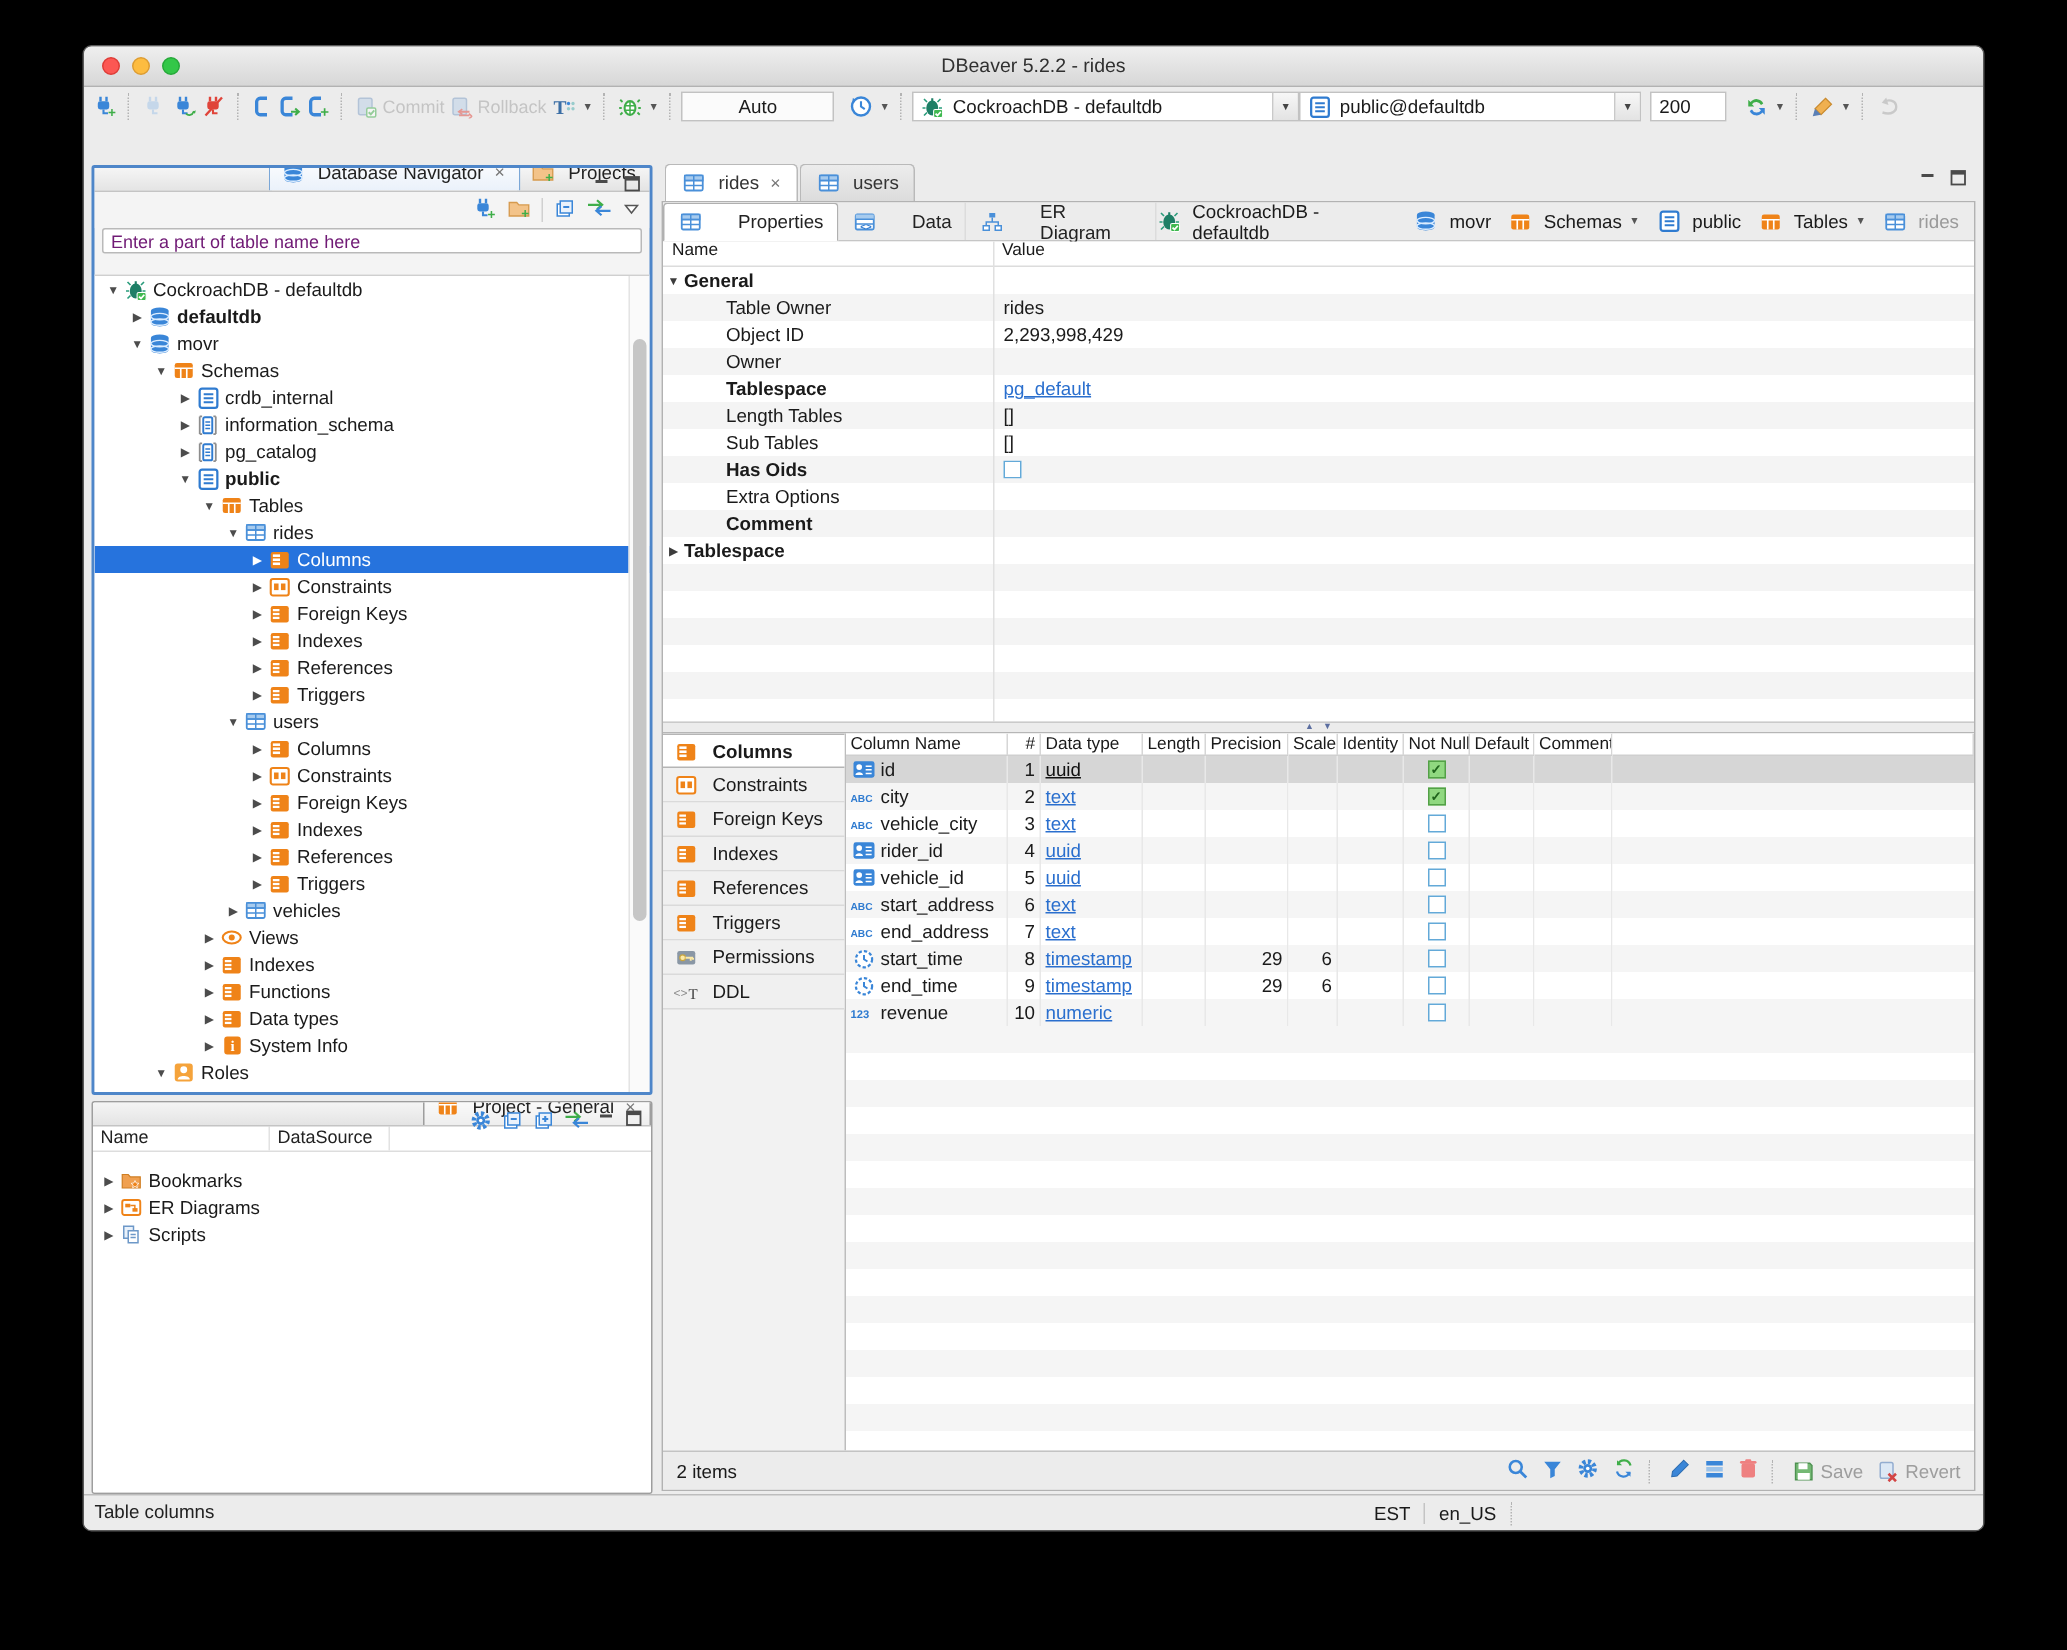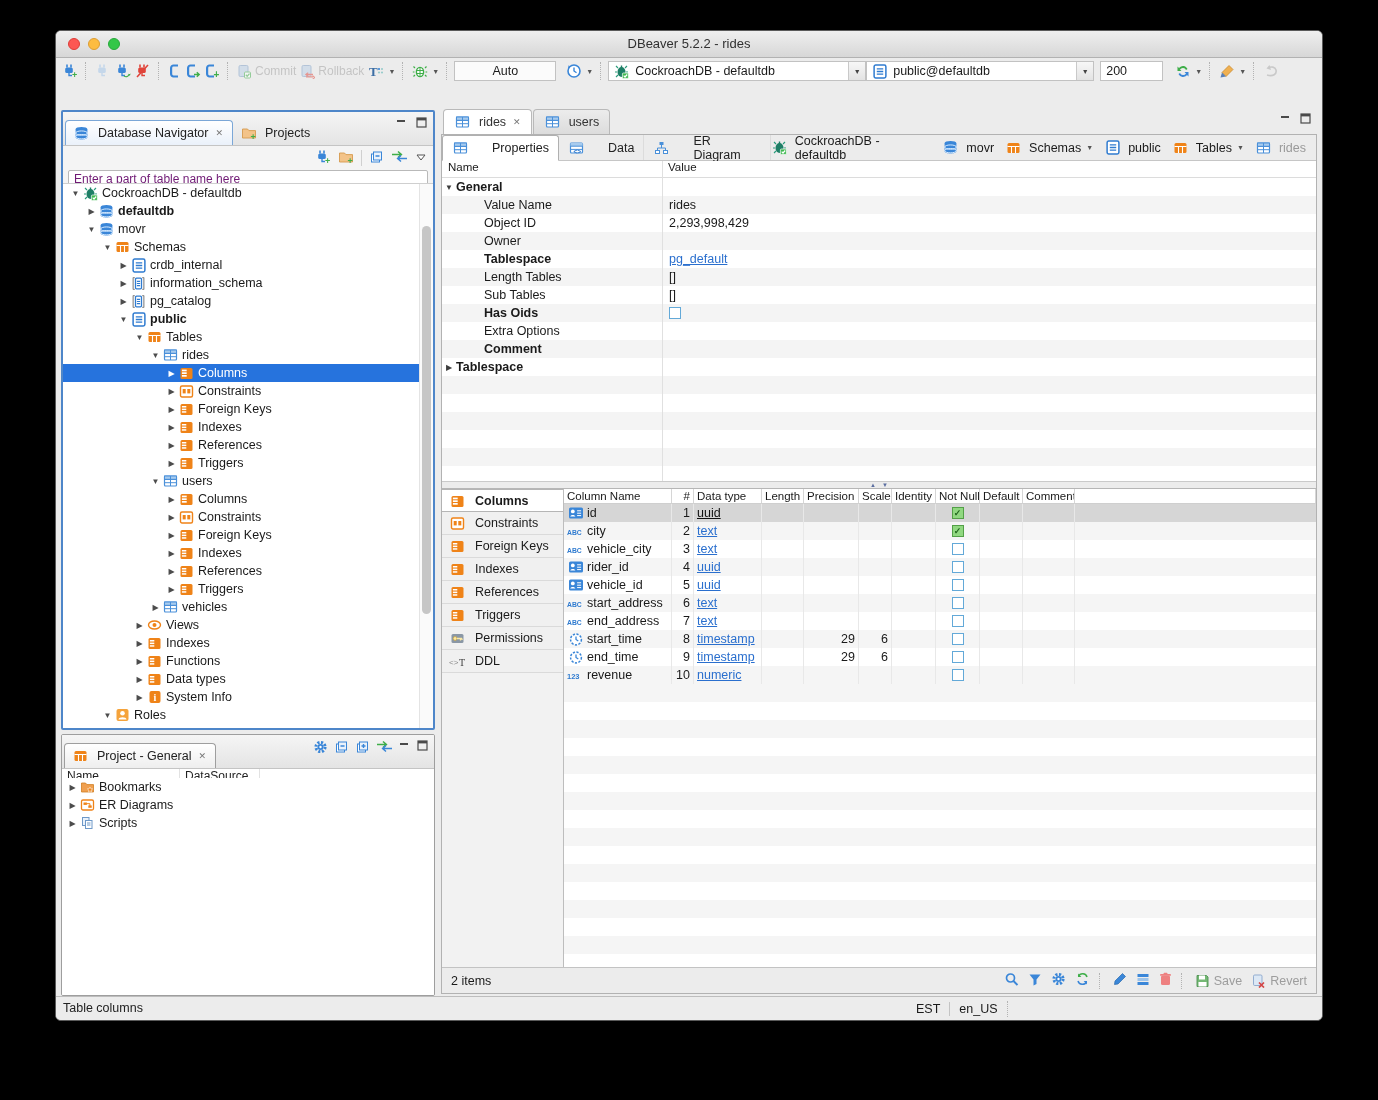--- a/index.html
+++ b/index.html
@@ -18,34 +18,34 @@
   .toolbar { height:26px; display:flex; align-items:center; padding:0 4px; }
   .tsep { width:5px; height:18px; border-left:1px dotted #b3b3b3; margin:0 3px 0 5px; flex:none; }
   .tbtn { display:flex; align-items:center; gap:3px; padding:1px 2px; flex:none; }
   .tbtn.dim { opacity:.5; }
   .tlabel { color:#9d9d9d; font-size:12px; }
   .dda { font-size:7px; color:#555; margin-left:1px; }
   .auto-combo { width:102px; height:20px; border:1px solid #c2c2c2; background:#fbfbfb; display:flex; align-items:center; justify-content:center; font-size:12.5px; flex:none; }
   .combo { height:20px; background:#fff; border:1px solid #c2c2c2; display:flex; align-items:center; padding-left:4px; flex:none; }
   .combo .ctext { flex:1; font-size:12.5px; white-space:nowrap; overflow:hidden; padding:0 4px 0 2px; }
   .combo .dd { width:17px; height:18px; background:linear-gradient(#f7f7f7,#e3e3e3); border-left:1px solid #c9c9c9; display:flex; align-items:center; justify-content:center; font-size:7px; color:#444; flex:none; }
-  .numfield { width:63px; height:20px; background:#fff; border:1px solid #c2c2c2; padding-left:5px; font-size:12.5px; display:flex; align-items:center; flex:none; }
+  .numfield { width:51px; height:20px; background:#fff; border:1px solid #c2c2c2; padding-left:5px; font-size:12.5px; display:flex; align-items:center; flex:none; }
 
   .row2 { height:24px; display:flex; align-items:center; justify-content:flex-end; padding:0 7px; gap:7px; }
   .quick { width:100px; height:19px; border:1px solid #c5c5c5; border-radius:3px; background:#f4f4f4; color:#a8a8a8; font-size:11.5px; display:flex; align-items:center; justify-content:center; }
   .persp { display:flex; align-items:center; gap:3px; }
   .pbtn { width:26px; height:22px; display:flex; align-items:center; justify-content:center; border-radius:3px; }
   .pbtn.pressed { background:#dcdcdc; border:1px solid #b5b5b5; }
 
   
   .workspace { position:absolute; top:77px; left:0; right:0; bottom:24px; }
   .panel { position:absolute; background:#f4f4f4; border:1px solid #9e9e9e; border-radius:2px; overflow:hidden; }
   .panel.focused { border:2px solid #4e86c9; }
 
-  .viewtabs { height:34px; background:linear-gradient(#f5f5f5,#e4e4e4); border-bottom:1px solid #c4c4c4; display:flex; align-items:flex-end; padding-left:2px; position:relative; }
+  .viewtabs { height:16px; background:linear-gradient(#f5f5f5,#e4e4e4); border-bottom:1px solid #c4c4c4; display:flex; align-items:flex-end; padding-left:2px; position:relative;justify-content:flex-end; }
   .vtab { display:flex; align-items:center; gap:5px; padding:4px 9px 4px 7px; font-size:12.5px; color:#222; border-radius:4px 4px 0 0; }
   .vtab.active { background:linear-gradient(#ffffff,#eaf1fa); border:1px solid #7ba7d7; border-bottom:none; }
   .closex { font-size:9px; color:#777; margin-left:2px; }
   .winbtns { position:absolute; right:5px; top:5px; display:flex; gap:8px; }
 
   .navtoolbar { height:24px; display:flex; align-items:center; justify-content:flex-end; gap:7px; padding-right:6px; background:#f4f4f4; }
   .ntsep { width:1px; height:16px; background:#d0d0d0; }
   .filterbox { margin:0 5px 3px 5px; height:17px; background:#fff; border:1px solid #b9b9b9; border-radius:2px; color:#701a75; font-size:12px; display:flex; align-items:center; padding-left:5px; }
 
   .treewrap { position:absolute; left:0; right:0; bottom:0; background:#fff; border-top:1px solid #cfcfcf; overflow:hidden; }
@@ -914,21 +914,21 @@
               <div class="prow ">
                 <div class="pname">
                   <span class="grp-arr">▼</span>
                   <b class="bold">General</b>
                 </div>
                 <div class="pval"></div>
               </div>
               <div class="prow alt">
                 <div class="pname">
                   <span style="width:42px;flex:none"></span>
-                  <span>Value Name</span>
+                  <span>Table Owner</span>
                 </div>
                 <div class="pval">
                   <span>rides</span>
                 </div>
               </div>
               <div class="prow ">
                 <div class="pname">
                   <span style="width:42px;flex:none"></span>
                   <span>Object ID</span>
                 </div>

